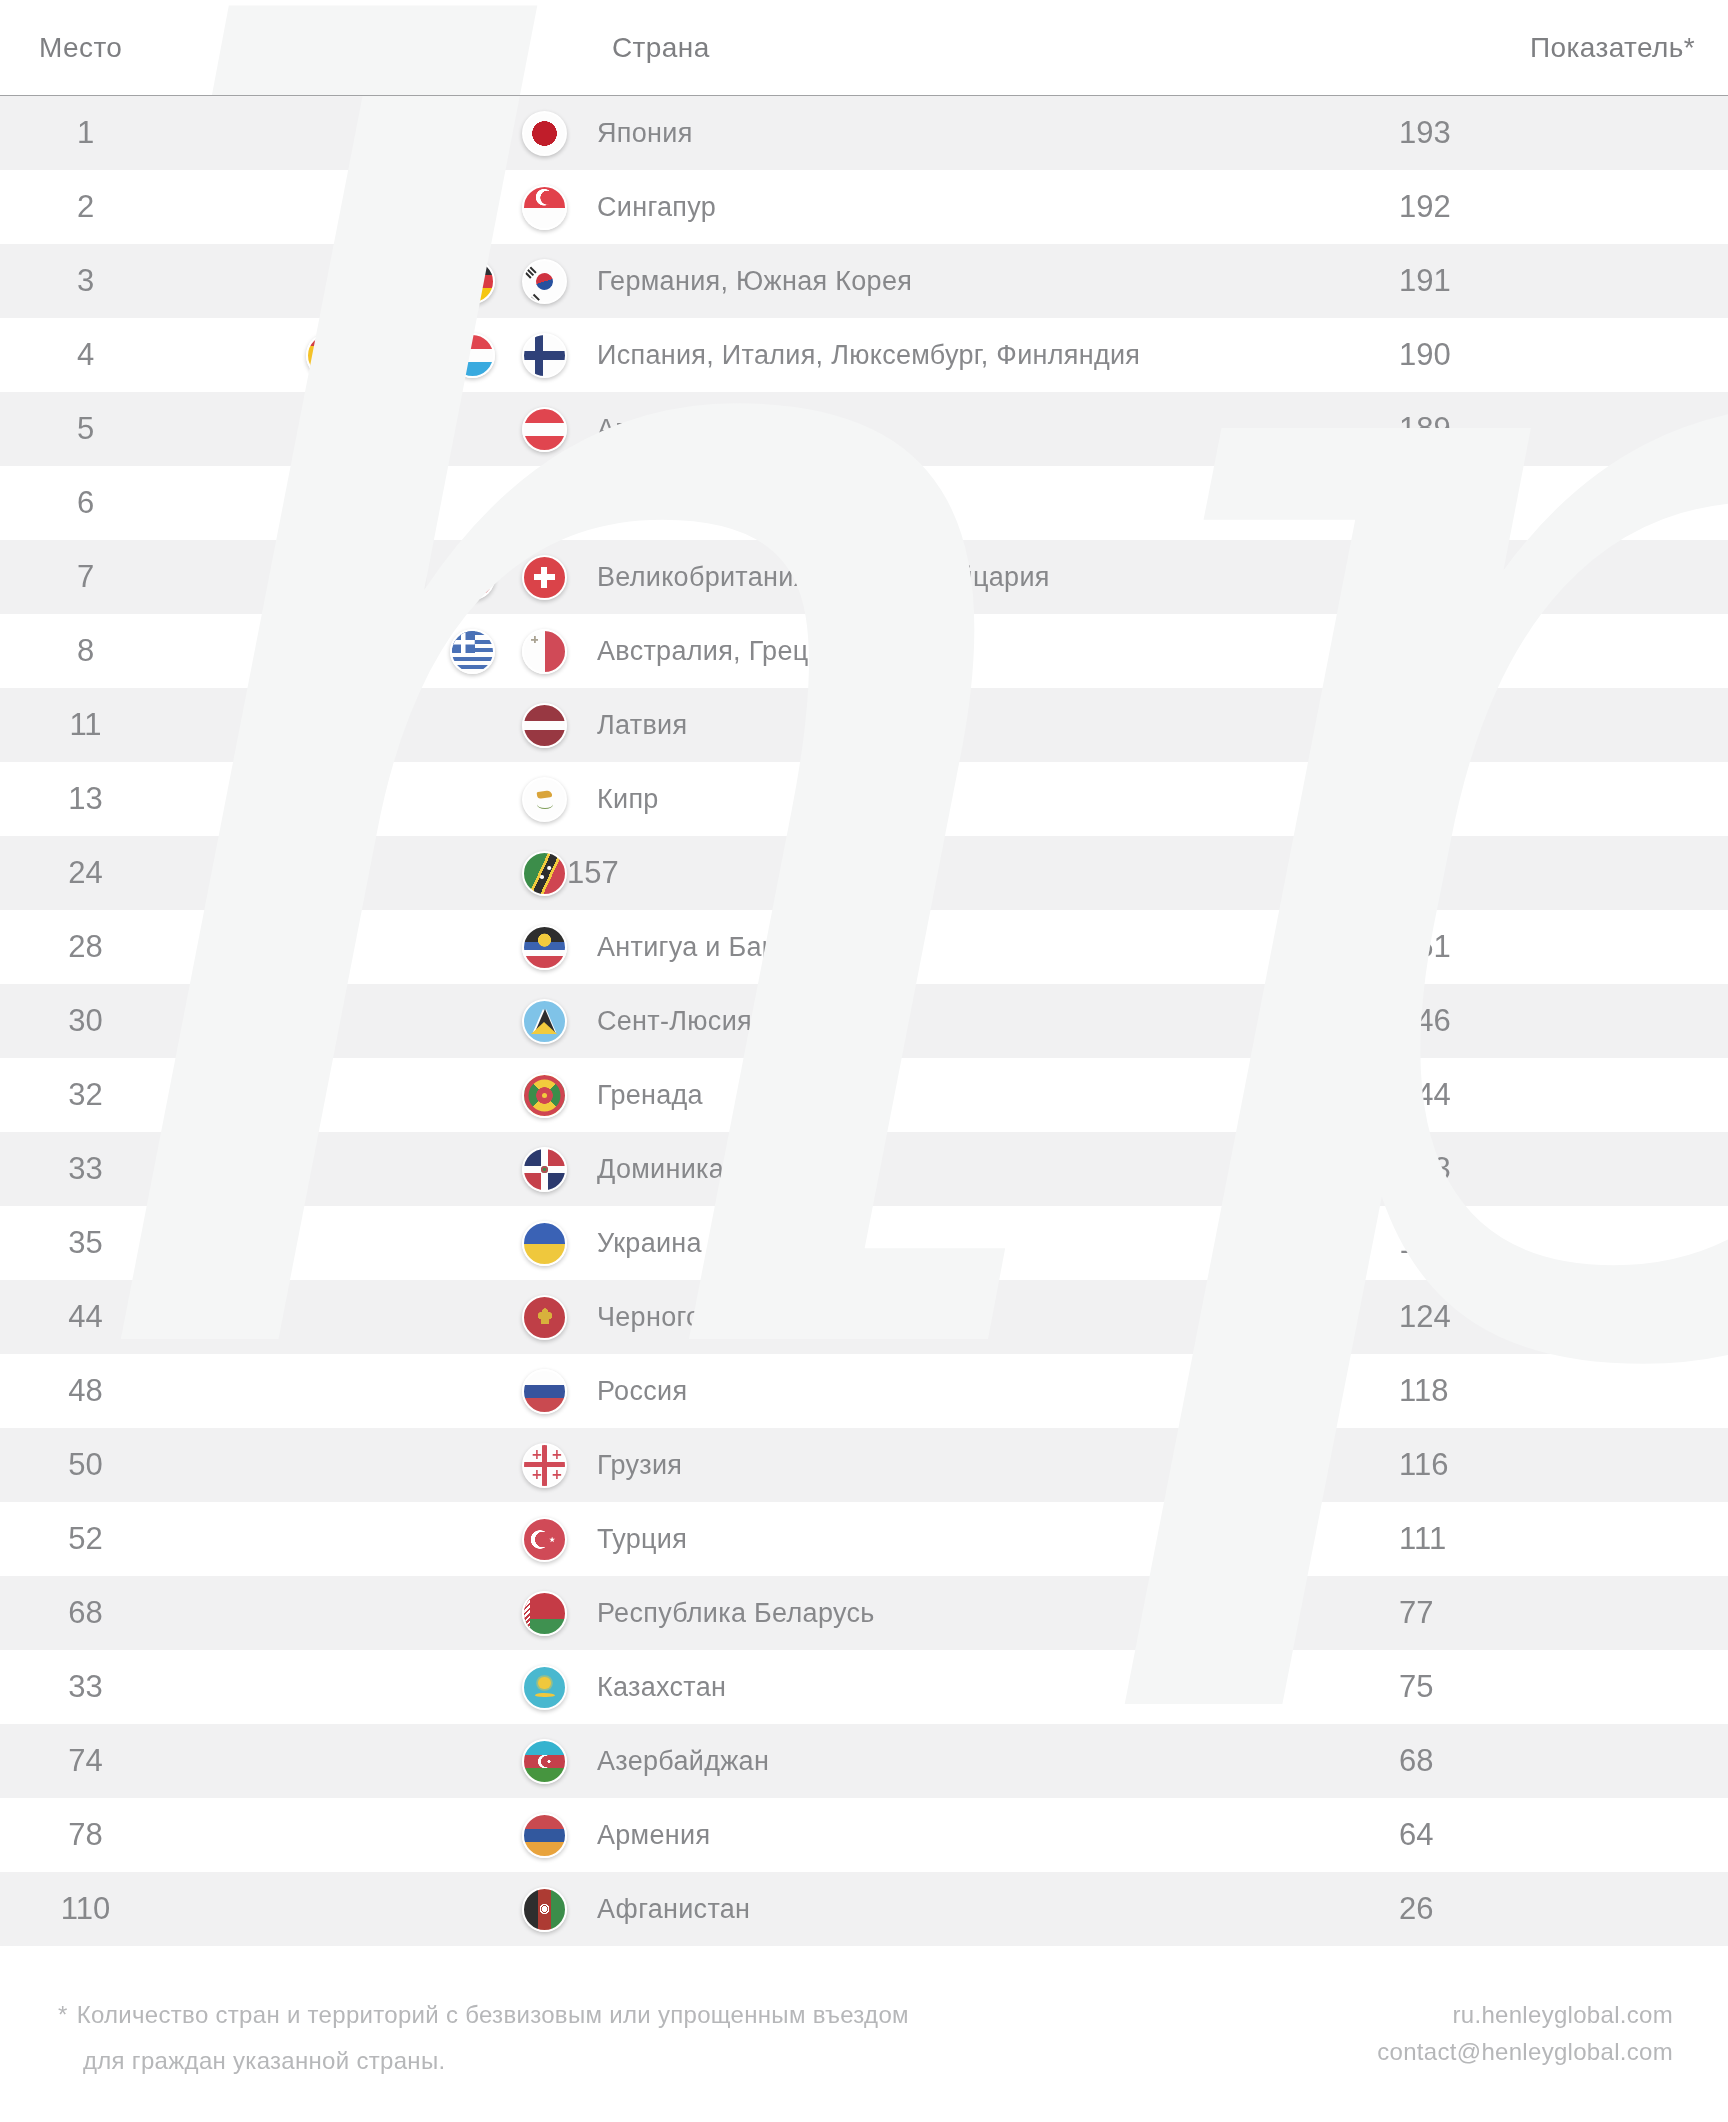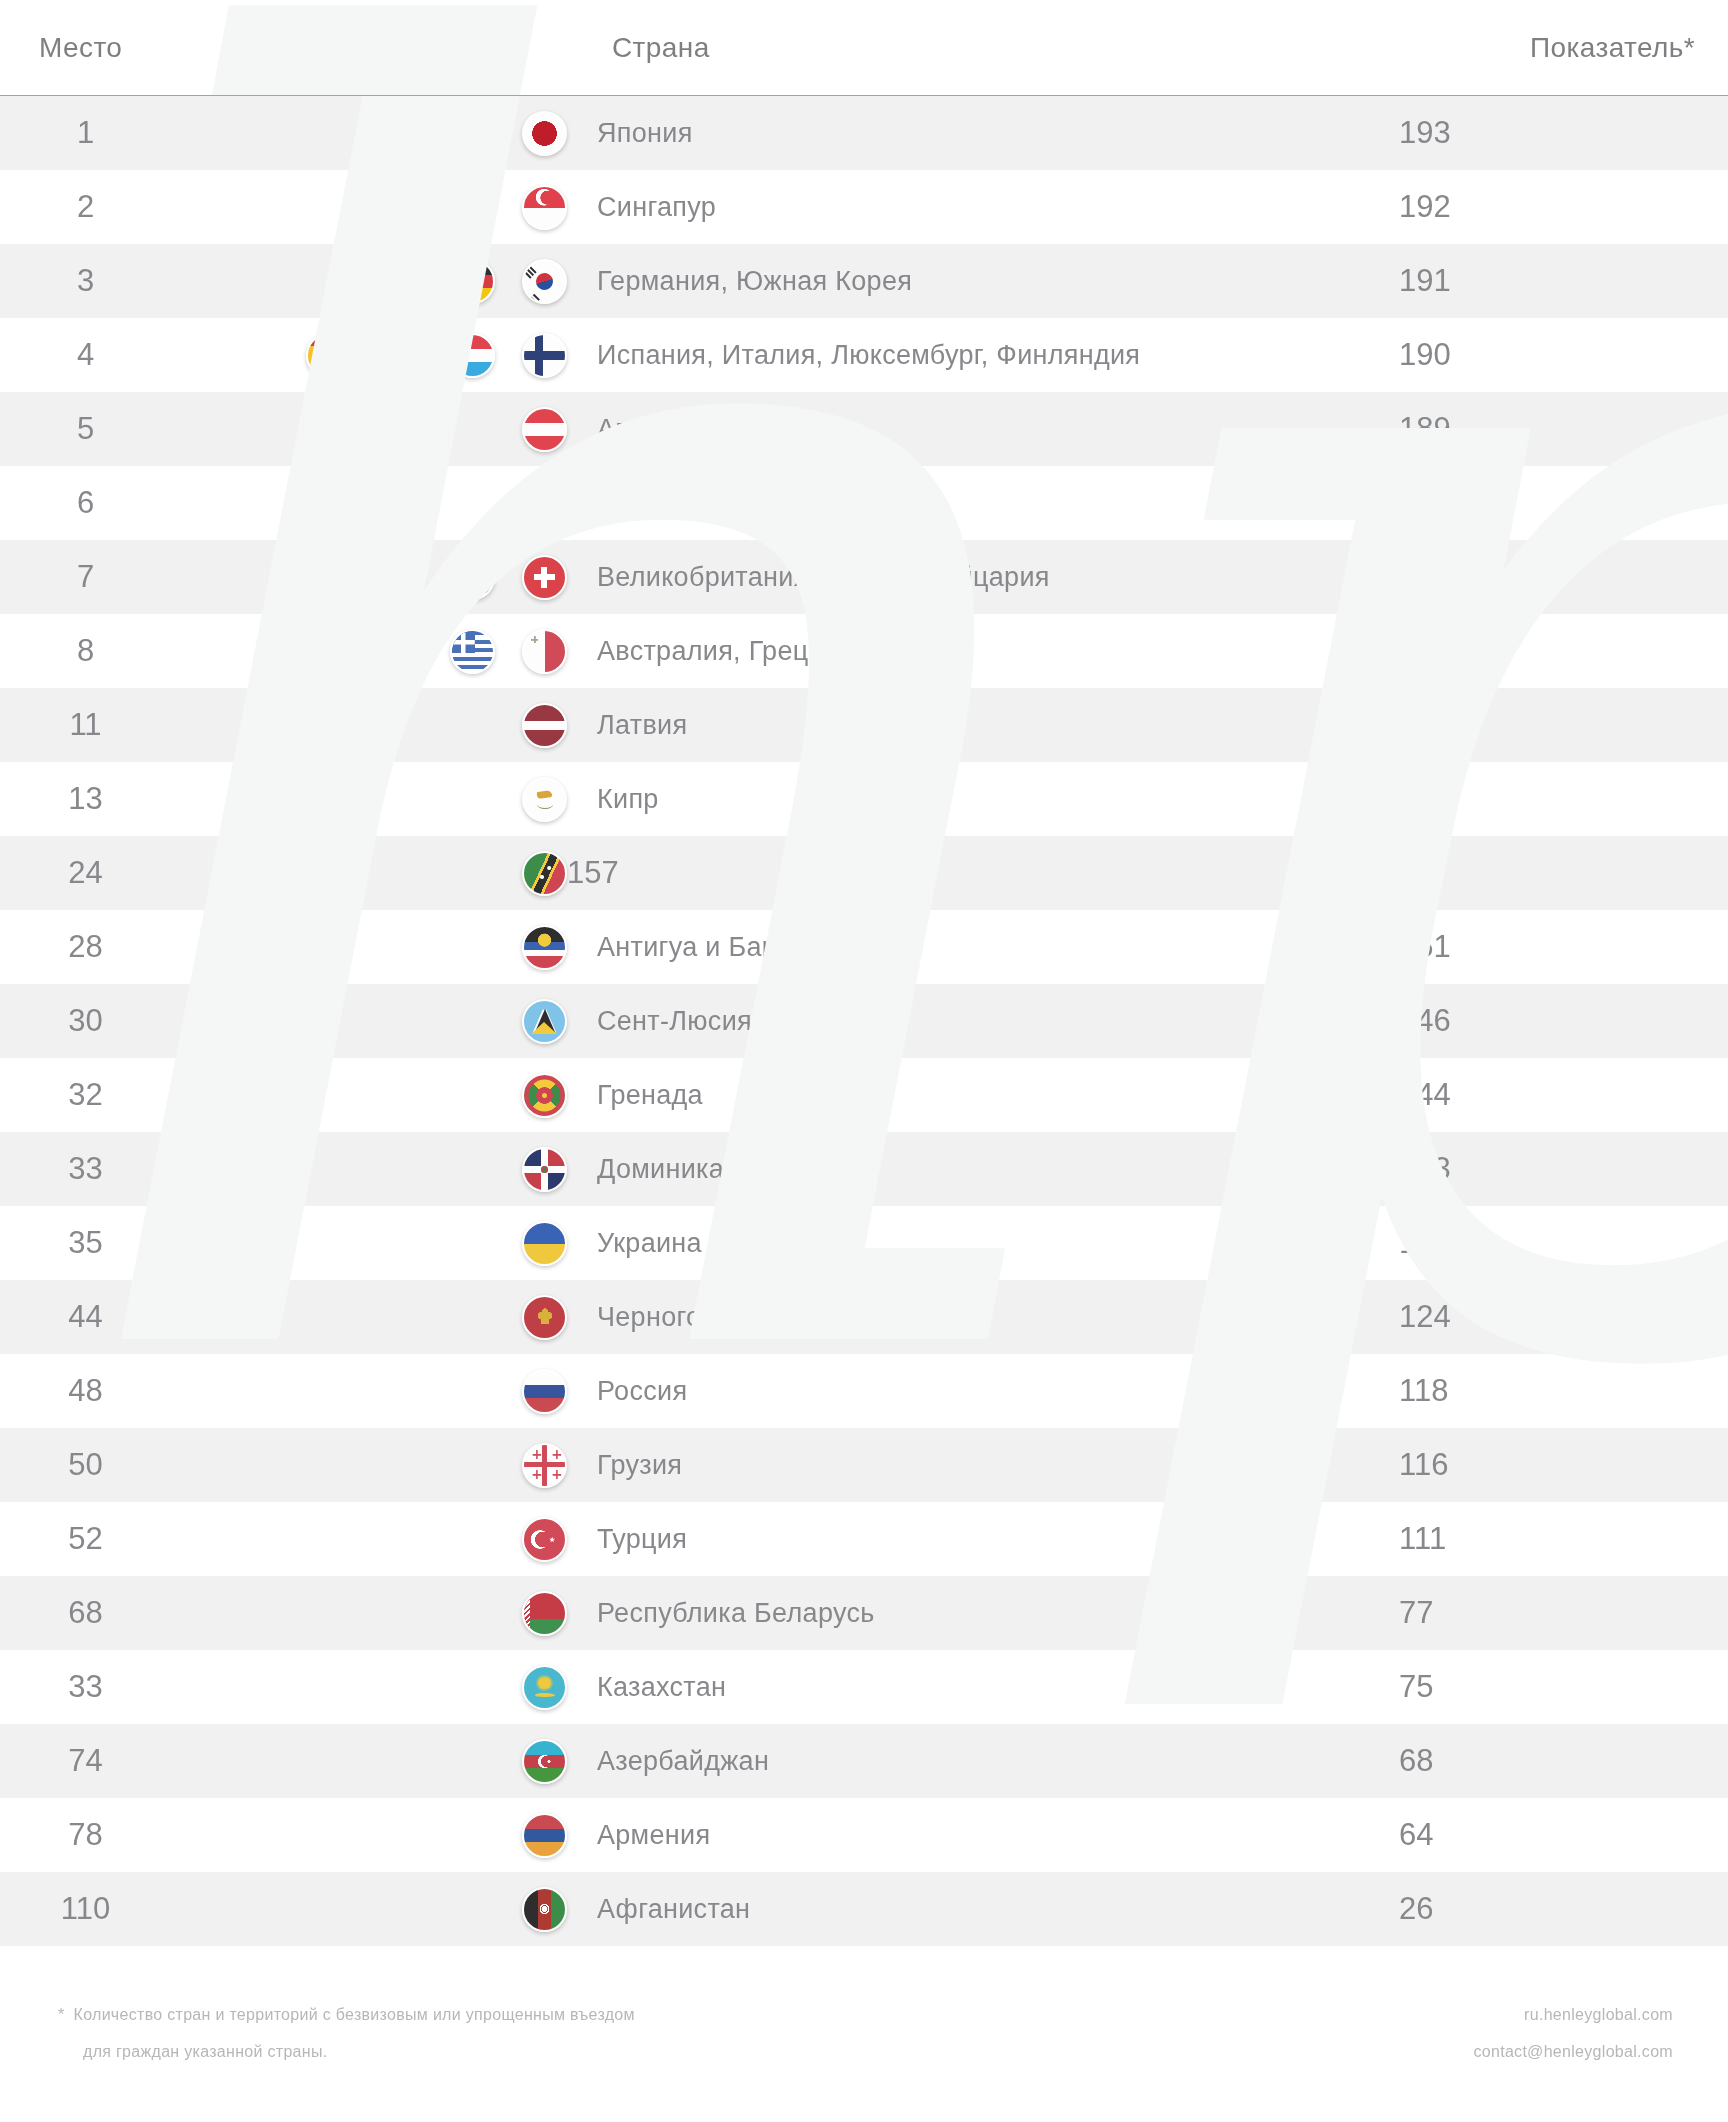--- a/index.html
+++ b/index.html
@@ -160,23 +160,23 @@
     radial-gradient(circle at 50% 50%,#fff 0 6.3px,transparent 6.8px),
     linear-gradient(#35b3cf 0 33.4%,#c5404b 33.4% 66.7%,#46953f 66.7%);}
   .f-am{background:linear-gradient(#c94a50 0 33.4%,#32589e 33.4% 66.7%,#e8a33d 66.7%);}
   .f-af{background:linear-gradient(90deg,#2e2e2e 0 33.4%,#ad3b33 33.4% 66.7%,#3c8d4a 66.7%);}
   .f-af::before{content:"";width:12.6px;height:12.6px;left:14.4px;top:14.4px;background:
     radial-gradient(circle,#fff 0 2.7px,transparent 3.1px),
     radial-gradient(circle,transparent 0 3.8px,#fff 3.8px 4.9px,transparent 5px);}
   
   .footer{
     position:relative;z-index:3;display:flex;justify-content:space-between;
-    padding:50px 55px 0 58px;font-size:16px;line-height:37px;color:#b6b7b9;letter-spacing:0.3px;
-  }
-  .footnote .line2{padding-left:25px;}
+    padding:50px 55px 0 58px;font-size:24px;line-height:37px;color:#b6b7b9;letter-spacing:0.3px;
+  }
+  .footnote .line2{padding-left:25px;margin-top:9px;}
   .footnote .mark{display:inline-block;margin-right:9px;}
   .contacts{text-align:right;}
 </style>
 </head>
 <body>
 
 <div class="watermark">hp</div>
 
 <div class="table-header">
   <span class="h-place">Место</span>

